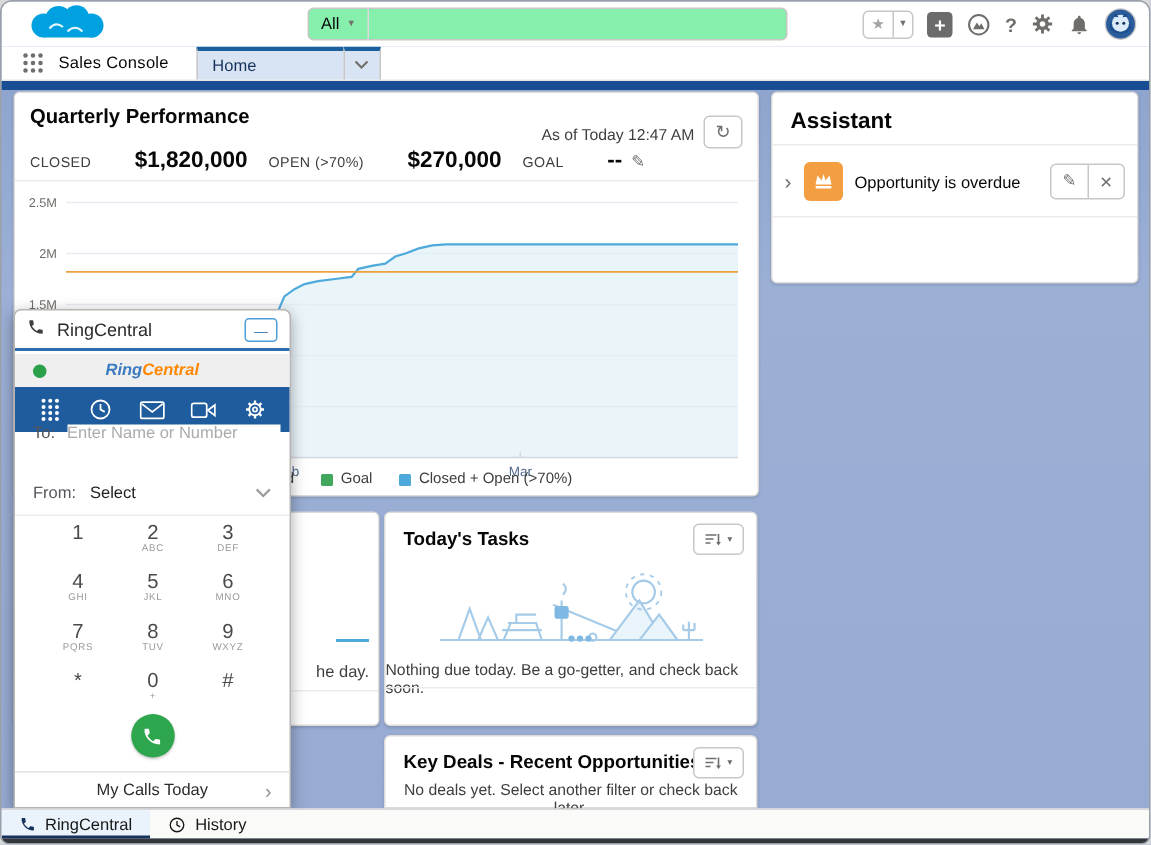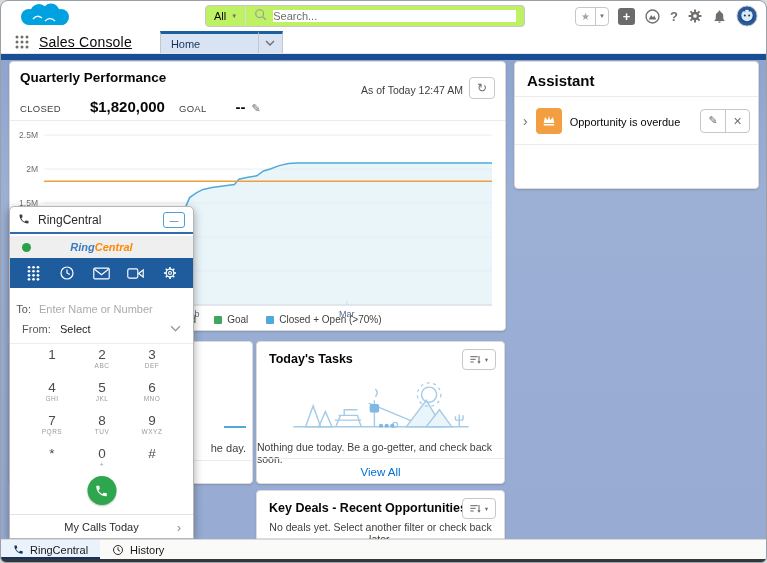--- a/index.html
+++ b/index.html
@@ -4,42 +4,42 @@
 <style>
   * { margin:0; padding:0; box-sizing:border-box; }
   html,body { background:#d9d9d9; }
   body { font-family:"Liberation Sans", sans-serif; }
   .app { position:relative; width:767px; height:563px; background:#97ABD3; border:1px solid #9aa0a6;
          border-radius:8px 8px 6px 6px; overflow:hidden; }
 
   
   .ghead { position:absolute; left:0; top:0; width:100%; height:30px; background:#fff; z-index:40; }
   .logo { position:absolute; left:14px; top:2px; }
-  .searchbox { position:absolute; left:204px; top:4px; width:320px; height:22px; background:#bef264;
+  .searchbox { position:absolute; left:204px; top:4px; width:320px; height:22px; background:#86efac;
                border:1px solid #C9C7C5; border-radius:4px; display:flex; align-items:center; }
   .scope { display:flex; align-items:center; gap:5px; padding:0 8px; height:100%; border-right:1px solid #DDDBDA; cursor:pointer; }
   .scope-label { font-size:11px; color:#080707; }
   .caret { font-size:6px; color:#706E6B; }
   .sinput-wrap { display:flex; align-items:center; gap:6px; padding:0 8px; flex:1; }
   .sinput { border:none; outline:none; font-size:11px; color:#444; width:100%; font-family:"Liberation Sans",sans-serif; }
   .sinput::placeholder { color:#706E6B; }
   .gicons { position:absolute; right:8px; top:0; height:30px; display:flex; align-items:center; gap:9px; }
   .starcombo { display:flex; align-items:stretch; height:19px; border:1px solid #C9C7C5; border-radius:4px; overflow:hidden; background:#fff; }
   .starcell { width:19px; display:flex; align-items:center; justify-content:center; font-size:10px; color:#A7A3A0; cursor:pointer; }
   .starcaret { width:13px; display:flex; align-items:center; justify-content:center; border-left:1px solid #C9C7C5; cursor:pointer; }
   .plusbtn { width:17px; height:17px; background:#6B6B6B; border-radius:3px; color:#fff; font-size:13px; font-weight:bold;
              display:flex; align-items:center; justify-content:center; line-height:1; cursor:pointer; }
   .hicon { display:flex; align-items:center; justify-content:center; cursor:pointer; }
   .help-q { font-size:13px; font-weight:bold; color:#706E6B; }
 
   
   .anav { position:absolute; left:0; top:30px; width:100%; height:23px; background:#fff; z-index:39;
           display:flex; align-items:stretch; border-bottom:1px solid #E5E5E5; }
   .waffle { display:flex; align-items:center; padding:0 10px 0 14px; cursor:pointer; }
-  .appname { display:flex; align-items:center; font-size:14px; color:#080707; padding-right:28px; letter-spacing:.2px;text-decoration:underline; }
+  .appname { display:flex; align-items:center; font-size:11px; color:#080707; padding-right:18px; letter-spacing:.2px; }
   .tab { width:98px; background:#D8E4F3; border-top:3px solid #1B5F9E; border-left:1px solid #C9C7C5;
          display:flex; align-items:center; padding-left:10px; font-size:11px; color:#16325C; cursor:pointer; }
   .tabdrop { width:25px; border-left:1px solid #C9C7C5; border-right:1px solid #C9C7C5; display:flex; align-items:center; justify-content:center; cursor:pointer; background:#D8E4F3; border-top:3px solid #1B5F9E;}
 
   
   .content { position:absolute; left:0; top:53px; width:100%; height:485px;
              background:linear-gradient(180deg,#1A4E94 0px,#1A4E94 6px,#8FA5CE 6px,#9CB0D6 140px,#97ABD3 100%); }
   .card { position:absolute; background:#fff; border:1px solid #DDDBDA; border-radius:4px; box-shadow:0 1px 2px rgba(0,0,0,.15); }
 
   
@@ -108,21 +108,21 @@
   .rc-min { width:22px; height:16px; border:1px solid #4E9ED8; border-radius:3px; display:flex; align-items:flex-end;
             justify-content:center; color:#2E6CAD; font-size:9px; line-height:1.1; cursor:pointer; background:#fff; }
   .rc-strip { position:absolute; left:0; top:29px; width:100%; height:22px; background:#EFEFEF; display:flex; align-items:center; }
   .rc-dot { position:absolute; left:12px; width:9px; height:9px; border-radius:50%; background:#2BA04A; cursor:pointer; }
   .rc-logo { width:100%; text-align:center; font-size:11px; font-weight:bold; font-style:italic; }
   .rc-logo .ring { color:#3B7BBF; } .rc-logo .central { color:#FF8800; }
   .rc-bar { position:absolute; left:0; top:51px; width:100%; height:30px; background:#1F5C9D; display:flex; align-items:center;
             justify-content:space-around; padding:0 6px; }
   .rc-bar .hicon { width:24px; height:24px; }
   .rc-row { position:absolute; left:0; width:100%; display:flex; align-items:center; padding:0 12px; gap:8px; }
-  .rc-to { top:92px; height:20px;justify-content:flex-end; }
+  .rc-to { top:72px; height:20px; }
   .rc-from { top:112px; height:20px; }
   .rc-lab { font-size:11px; color:#54565B; width:30px; }
   .rc-input { border:none; outline:none; font-size:11px; flex:1; color:#222; font-family:"Liberation Sans",sans-serif; }
   .rc-input::placeholder { color:#ABABAB; }
   .rc-val { font-size:11px; color:#222; flex:1; }
   .rc-fromline { position:absolute; left:0; top:136px; width:100%; border-top:1px solid #EDEDED; }
   .dialpad { position:absolute; left:17px; top:140px; width:150px; display:grid; grid-template-columns:repeat(3,50px); grid-auto-rows:33px; }
   .dp-key { display:flex; flex-direction:column; align-items:center; justify-content:flex-start; cursor:pointer; }
   .dp-d { font-size:13.5px; color:#4A4A4A; line-height:15px; }
   .dp-l { font-size:6.5px; color:#9A9A9A; letter-spacing:.5px; line-height:7px; }
@@ -156,29 +156,20 @@
         <path d="M18 16 q4 -5 9 -1" stroke="#fff" stroke-width="1.4" fill="none" opacity=".9"></path>
         <path d="M30 18 q5 -5 10 0" stroke="#fff" stroke-width="1.4" fill="none" opacity=".9"></path>
       </svg>
     </span>
 
     <div class="searchbox">
       <div class="scope">
         <span class="scope-label">All</span>
         <span class="caret">▼</span>
       </div>
-      <div class="sinput-wrap">
-        <span>
-          <svg width="13" height="13" viewBox="0 0 15 15">
-              <circle cx="6.5" cy="6.5" r="4.5" fill="none" stroke="#9B9B9B" stroke-width="1.4"></circle>
-              <line x1="10" y1="10" x2="13.6" y2="13.6" stroke="#9B9B9B" stroke-width="1.4"></line>
-            </svg>
-        </span>
-        <input class="sinput" type="text" placeholder="Search..." style="">
-      </div>
     </div>
 
     <div class="gicons">
       <div class="starcombo">
         <span class="starcell">★</span>
         <span class="starcaret">
             <span class="caret">▼</span>
           </span>
       </div>
       <div class="plusbtn">+</div>
@@ -252,20 +243,24 @@
     <div class="card qp">
       <div class="qp-title">Quarterly Performance</div>
       <div class="qp-asof">As of Today 12:47 AM</div>
       <div class="refreshbtn">
           <span>↻</span>
         </div>
       <div class="kpis">
         <div class="kpi">
           <span class="kpi-label">CLOSED</span>
           <span class="kpi-value">$1,820,000</span>
+        </div>
+        <div class="kpi">
+          <span class="kpi-label">OPEN (&gt;70%)</span>
+          <span class="kpi-value">$270,000</span>
         </div>
         <div class="kpi">
           <span class="kpi-label">GOAL</span>
           <span class="kpi-value">--</span>
           <span class="kpi-edit">✎</span>
         </div>
       </div>
       <div class="qp-hr"></div>
       <svg id="perf-svg" class="qp-svg" width="497" height="200" viewBox="0 0 497 200">
           <line x1="34" x2="482" y1="14" y2="14" class="grid"></line>
@@ -368,21 +363,20 @@
           </g>
           <circle cx="156" cy="24" r="8" fill="none" stroke="#A5CBE8" stroke-width="1.5"></circle>
           <circle cx="156" cy="24" r="12.5" fill="none" stroke="#A5CBE8" stroke-width="1.3" stroke-dasharray="3 4"></circle>
           <g fill="none" stroke="#A5CBE8" stroke-width="1.5">
               <path d="M188 58 v-13 m-4 6 h8 m-8 0 v-4 m8 4 v-5"></path>
             </g>
         </svg>
       </div>
       <div class="tt-msg">Nothing due today. Be a go-getter, and check back soon.</div>
       <div class="tt-hr"></div>
-      <div class="viewall">View All</div>
     </div>
 
     <div class="card kd">
       <div class="card-title">Key Deals - Recent Opportunities</div>
       <div class="sortbtn">
         <svg width="12" height="12" viewBox="0 0 18 18">
             <g stroke="#706E6B" stroke-width="1.6">
               <line x1="2" y1="4" x2="13" y2="4"></line>
               <line x1="2" y1="8" x2="10" y2="8"></line>
               <line x1="2" y1="12" x2="7" y2="12"></line>

